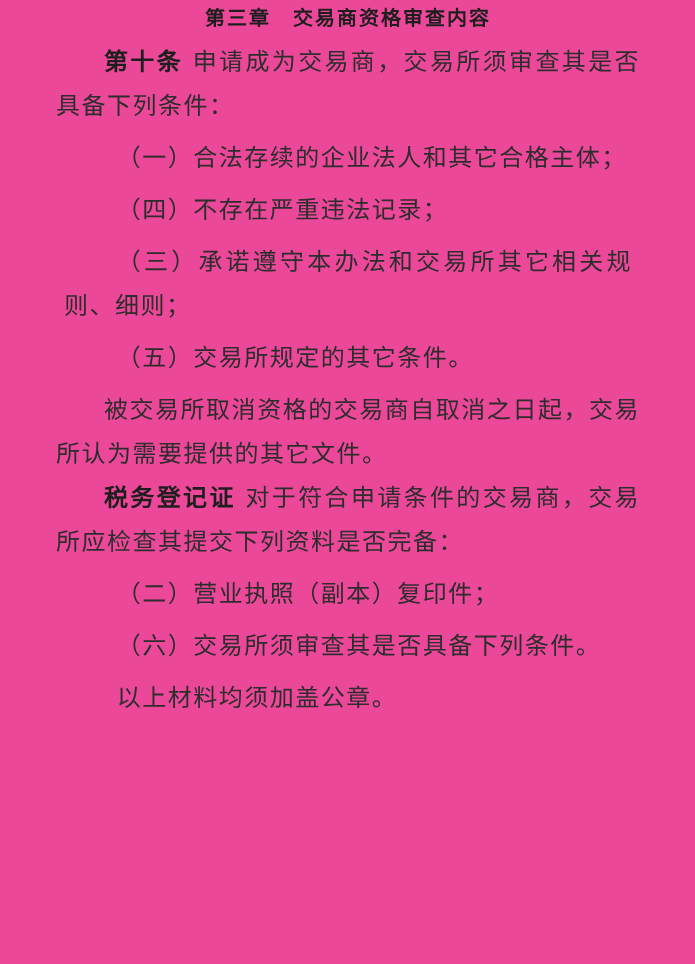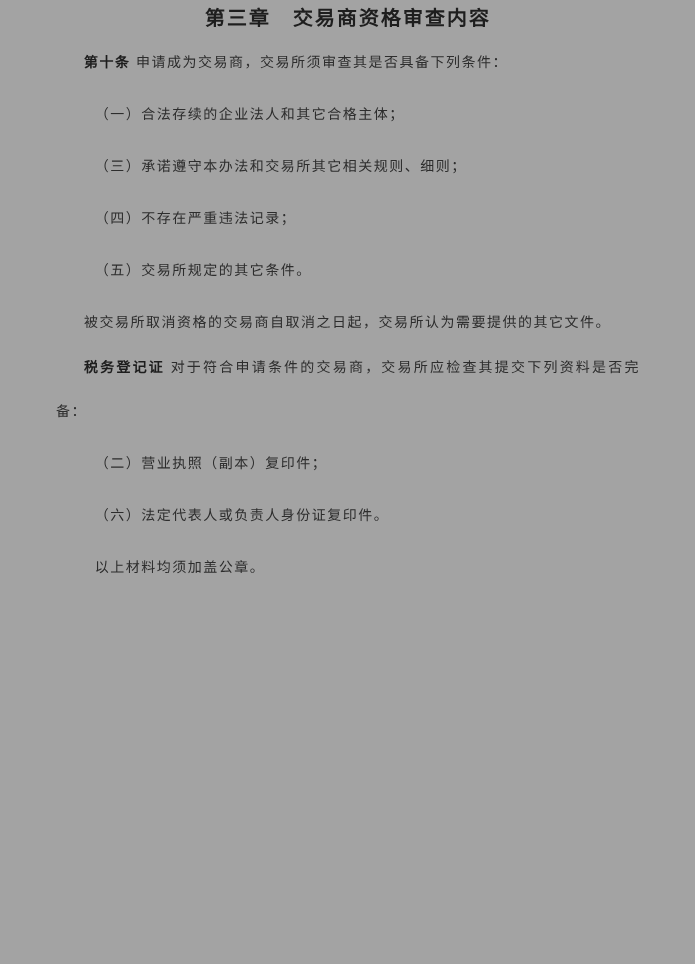--- a/index.html
+++ b/index.html
@@ -5,39 +5,39 @@
   html, body {
     margin: 0;
     padding: 0;
     background: #e9e9e9;
   }
   .page {
     position: relative;
     width: 695px;
     height: 964px;
     margin: 0 auto;
-    background: #a3a3a3;
+    background: #ec4899;
     overflow: hidden;
     box-sizing: border-box;
     padding: 5px 55px 0 56px;
     color: #2d2d2d;
   }
   .chapter-title {
     font-family: "Liberation Sans", "DejaVu Sans", sans-serif;
     font-weight: bold;
     font-size: 20px;
     line-height: 26px;
     letter-spacing: 2px;
     text-align: center;
     color: #1e1e1e;
     margin: 0 0 9px 0;
   }
   .body-text {
     font-family: "Liberation Serif", "DejaVu Serif", serif;
-    font-size: 14px;
+    font-size: 24px;
     line-height: 44px;
     letter-spacing: 1.5px;
     text-align: justify;
   }
   .para {
     margin: 0;
     text-indent: 2em;
   }
   .article-label {
     font-family: "Liberation Sans", "DejaVu Sans", sans-serif;
@@ -55,28 +55,28 @@
 
 <div class="page">
 
   <h1 class="chapter-title">第三章　交易商资格审查内容</h1>
 
   <div class="body-text">
 
     <p class="para"><span class="article-label">第十条</span><span>申请成为交易商，交易所须审查其是否具备下列条件：</span></p>
 
     <p class="list-item">（一）合法存续的企业法人和其它合格主体；</p>
+    <p class="list-item">（四）不存在严重违法记录；</p>
     <p class="list-item">（三）承诺遵守本办法和交易所其它相关规则、细则；</p>
-    <p class="list-item">（四）不存在严重违法记录；</p>
     <p class="list-item">（五）交易所规定的其它条件。</p>
 
     <p class="para">被交易所取消资格的交易商自取消之日起，交易所认为需要提供的其它文件。</p>
 
     <p class="para"><span class="article-label">税务登记证</span><span>对于符合申请条件的交易商，交易所应检查其提交下列资料是否完备：</span></p>
 
     <p class="list-item">（二）营业执照（副本）复印件；</p>
-    <p class="list-item">（六）法定代表人或负责人身份证复印件。</p>
+    <p class="list-item">（六）交易所须审查其是否具备下列条件。</p>
 
     <p class="list-item">以上材料均须加盖公章。</p>
 
   </div>
 
 </div>
 
 </body></html>

